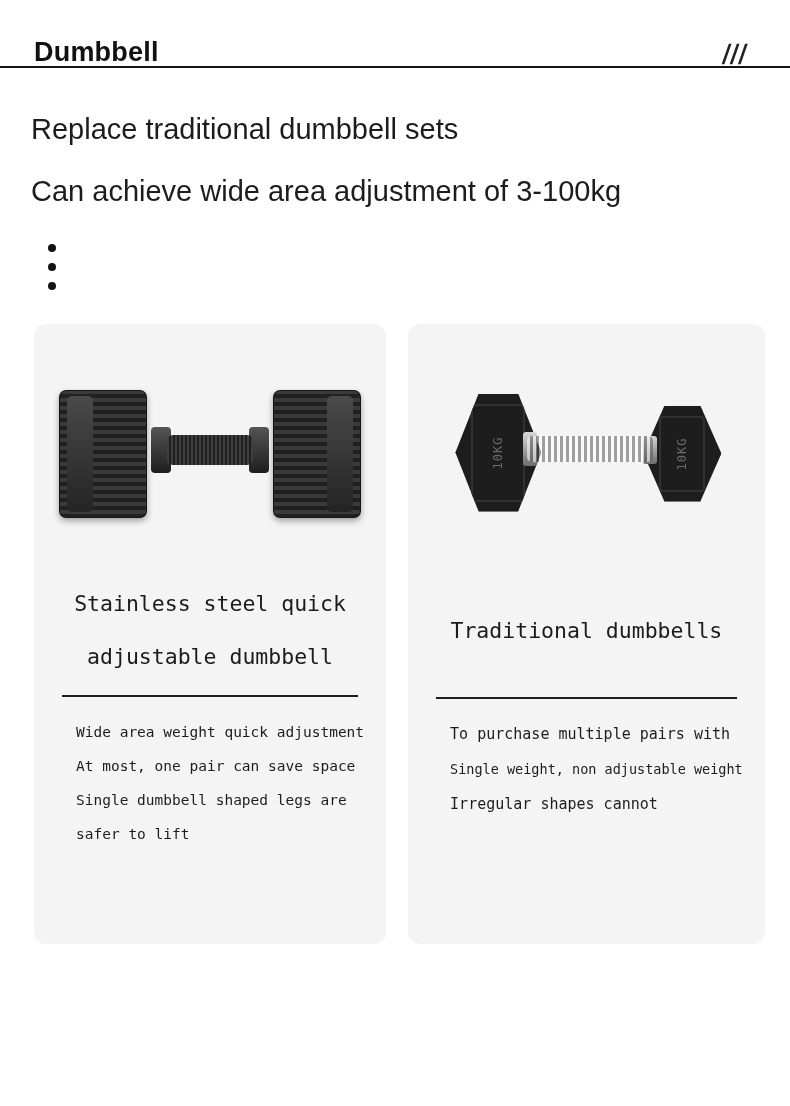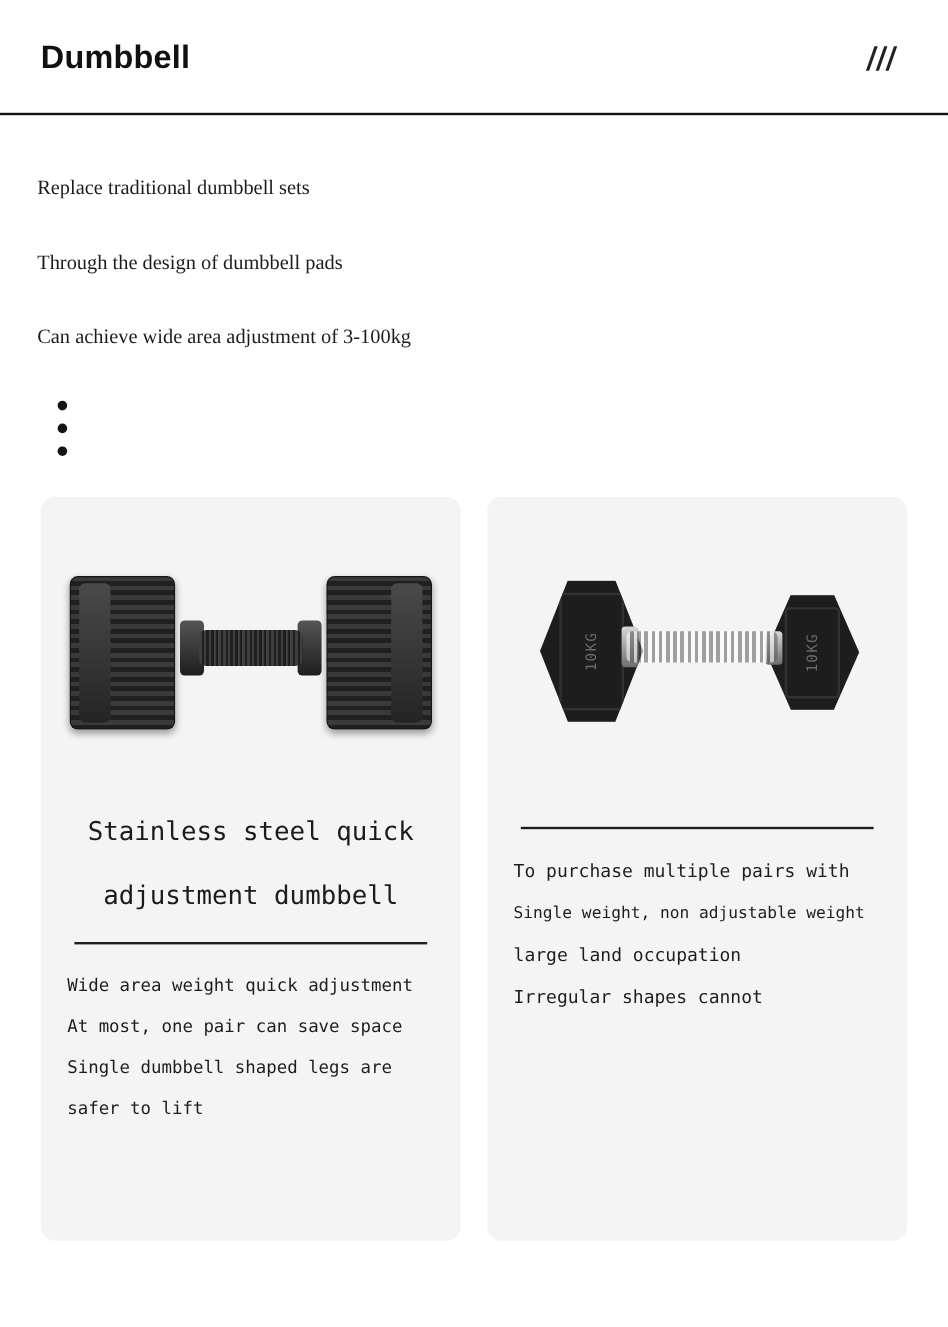--- a/index.html
+++ b/index.html
@@ -13,24 +13,24 @@
     height: 1106px;
     font-family: "Liberation Sans", sans-serif;
     color: #1b1b1b;
     overflow: hidden;
     position: relative;
   }
 
   
   .header {
     position: relative;
-    height: 96px;
+    height: 68px;
     padding: 0 34px;
     display: flex;
-    align-items: center;
+    align-items: flex-end;
     justify-content: space-between;
   }
   .header-title {
     font-family: "Liberation Sans", sans-serif;
     font-size: 27px;
     font-weight: 600;
     letter-spacing: 0.2px;
     color: #111;
   }
   .header-slashes {
@@ -49,22 +49,22 @@
     bottom: 0;
     height: 2px;
     background: #141414;
   }
 
   
   .intro {
     padding: 30px 30px 0 31px;
   }
   .intro-line {
-    font-family: Liberation Serif, serif;
-    font-size: 17px;
+    font-family: Liberation Sans, sans-serif;
+    font-size: 29px;
     line-height: 62px;
     color: #1c1c1c;
     white-space: nowrap;
     letter-spacing: 0px;
   }
 
   
   .dots {
     margin: 22px 0 0 48px;
     display: flex;
@@ -121,20 +121,21 @@
   .card-b .divider { margin-top: 40px; }
   .bullets {
     font-family: "DejaVu Sans Mono", monospace;
     color: #1d1d1d;
     padding: 0 4px;
   }
   .bullet {
     font-size: 14.5px;
     line-height: 34px;
     white-space: nowrap;
+    margin-left: 20px;
   }
   .card-b .bullet { font-size: 15px; line-height: 35px; }
   .card-b .bullet.small { font-size: 13.5px; }
 
   
   .db-a {
     position: relative;
     width: 310px;
     height: 160px;
   }
@@ -247,21 +248,20 @@
 <body>
 
 <div class="header">
   <div class="header-title">Dumbbell</div>
   <div class="header-slashes">///</div>
   <div class="header-rule"></div>
 </div>
 
 <div class="intro">
   <div class="intro-line">Replace traditional dumbbell sets</div>
-  <div class="intro-line">Through the design of dumbbell pads</div>
   <div class="intro-line">Can achieve wide area adjustment of 3-100kg</div>
 </div>
 
 <div class="dots">
   <span></span>
   <span></span>
   <span></span>
 </div>
 
 <div class="cards">
@@ -273,21 +273,21 @@
         <div class="stack right"></div>
         <div class="endcap l"></div>
         <div class="endcap r"></div>
         <div class="collar l"></div>
         <div class="collar r"></div>
         <div class="handle"></div>
       </div>
     </div>
     <div class="card-title">
       <div>Stainless steel quick</div>
-      <div>adjustment dumbbell</div>
+      <div>adjustable dumbbell</div>
     </div>
     <div class="divider"></div>
     <div class="bullets">
       <div class="bullet">Wide area weight quick adjustment</div>
       <div class="bullet">At most, one pair can save space</div>
       <div class="bullet">Single dumbbell shaped legs are</div>
       <div class="bullet">safer to lift</div>
     </div>
   </div>
 
@@ -300,22 +300,24 @@
         </div>
         <div class="hex right">
           <div class="face"></div>
           <div class="lbl">10KG</div>
         </div>
         <div class="barcap l"></div>
         <div class="barcap r"></div>
         <div class="bar"></div>
       </div>
     </div>
+    <div class="card-title">
+      <div>Traditional dumbbells</div>
+    </div>
     <div class="divider"></div>
     <div class="bullets">
       <div class="bullet">To purchase multiple pairs with</div>
       <div class="bullet small">Single weight, non adjustable weight</div>
-      <div class="bullet">large land occupation</div>
       <div class="bullet">Irregular shapes cannot</div>
     </div>
   </div>
 
 </div>
 
 </body></html>

